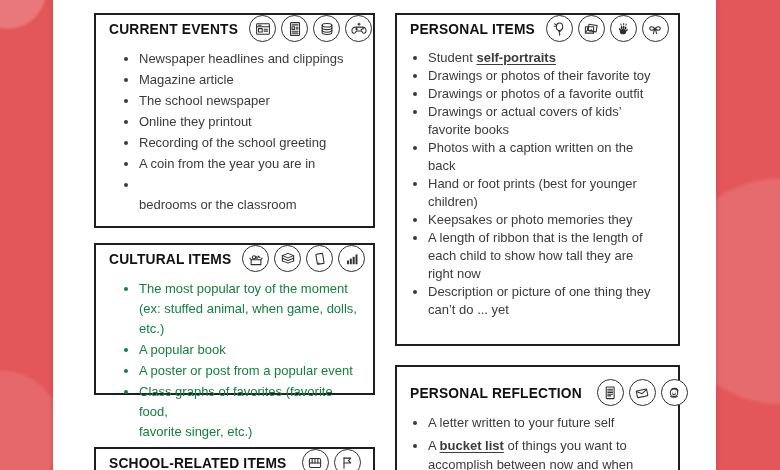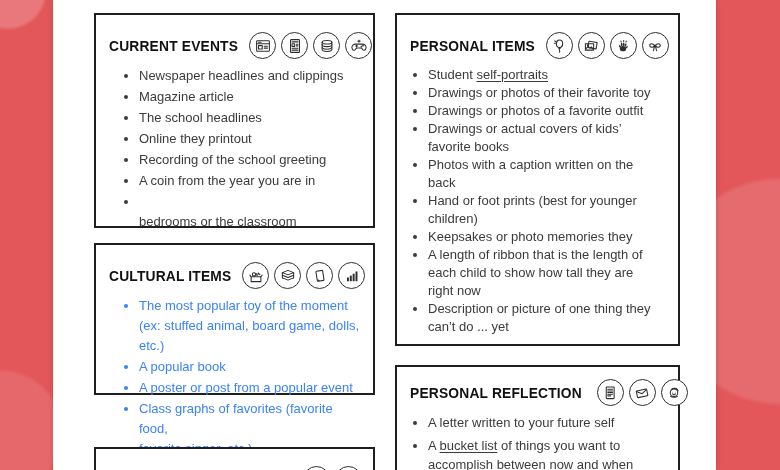--- a/index.html
+++ b/index.html
@@ -6,33 +6,33 @@
   body{width:780px;height:470px;overflow:hidden;font-family:"Liberation Sans",sans-serif;}
   .stage{position:relative;width:780px;height:470px;overflow:hidden;
          background:
            radial-gradient(circle at 1% -2%, rgba(255,255,255,.20) 0 36px, rgba(255,255,255,0) 40px),
            radial-gradient(circle at 100% 62%, rgba(255,255,255,.12) 0 110px, rgba(255,255,255,0) 115px),
            radial-gradient(circle at 0% 92%, rgba(255,255,255,.10) 0 60px, rgba(255,255,255,0) 64px),
            #e3575a;}
   .paper{position:absolute;left:53px;top:0;width:663px;height:470px;background:#ffffff;
          box-shadow:0 0 5px rgba(120,20,22,.25);}
   .box{position:absolute;background:#fff;border:2px solid #1f1f1f;box-sizing:border-box;}
-  .box-header{display:flex;align-items:center;justify-content:space-between;padding:17px 11px 0 13px;}
+  .box-header{display:flex;align-items:center;padding:0 11px 0 13px;}
   .box-title{margin:0;font-size:15px;font-weight:800;color:#111;letter-spacing:.2px;white-space:nowrap;
              display:inline-block;transform:scaleX(.92);transform-origin:left center;}
   .icons{display:flex;gap:5px;flex:0 0 auto;}
   .icon-circle{width:27px;height:27px;border:1.6px solid #2f2f2f;border-radius:50%;
                display:flex;align-items:center;justify-content:center;box-sizing:border-box;background:#fff;}
   .icon-circle svg{width:18px;height:18px;stroke:#2e2e2e;stroke-width:1.4;fill:none;
                    stroke-linecap:round;stroke-linejoin:round;}
   ul.items{margin:7px 0 0 0;padding:0 8px 0 31px;color:#3b3b3b;font-size:13px;}
   ul.items li{line-height:20px;margin:0 0 1px 12px;}
   ul.items.tight li{line-height:18px;margin:0;}
   ul.items.roomy li{line-height:19px;margin:0 0 4px 0;}
-  .u{text-decoration:underline;text-underline-offset:2px;}
+  .u{text-decoration:underline;text-underline-offset:2px;font-weight:bold;}
 </style>
 </head>
 <body>
 
 <div class="stage">
   <div class="paper" style="background: rgb(255, 255, 255);"></div>
 
   <section class="box" style="left:94px;top:13px;width:281px;height:215px">
     <header class="box-header">
       <h2 class="box-title" style="color: rgb(17, 17, 17);">CURRENT EVENTS</h2>
@@ -75,21 +75,21 @@
               <line x1="7.5" y1="12.1" x2="10.1" y2="12.1"></line>
               <circle cx="15.3" cy="12.7" r="0.5"></circle>
               <circle cx="17.4" cy="11.3" r="0.5"></circle>
             </svg>
         </span>
       </div>
     </header>
     <ul class="items" style="color: rgb(59, 59, 59);">
         <li><span>Newspaper headlines and clippings</span></li>
         <li><span>Magazine article</span></li>
-        <li><span>The school headlines</span></li>
+        <li><span>The school newspaper</span></li>
         <li><span>Online they printout</span></li>
         <li><span>Recording of the school greeting</span></li>
         <li><span>A coin from the year you are in</span></li>
         <li><br><span>bedrooms or the classroom</span></li>
       </ul>
   </section>
 
   <section class="box" style="left:94px;top:243px;width:281px;height:152px">
     <header class="box-header">
       <h2 class="box-title" style="color: rgb(17, 17, 17);">CULTURAL ITEMS</h2>
@@ -126,22 +126,22 @@
               <g fill="#2e2e2e" stroke="none">
                 <rect x="5.3" y="14" width="2.6" height="5"></rect>
                 <rect x="9.1" y="11.5" width="2.6" height="7.5"></rect>
                 <rect x="12.9" y="9" width="2.6" height="10"></rect>
                 <rect x="16.7" y="6" width="2.6" height="13"></rect>
               </g>
             </svg>
         </span>
       </div>
     </header>
-    <ul class="items" style="color: #3b82f6;">
-        <li><span>The most popular toy of the moment</span><br><span>(ex: stuffed animal, board game, dolls,</span><br><span>etc.)</span></li>
+    <ul class="items" style="color: #15803d;">
+        <li><span>The most popular toy of the moment</span><br><span>(ex: stuffed animal, when game, dolls,</span><br><span>etc.)</span></li>
         <li><span>A popular book</span></li>
         <li><span>A poster or post from a popular event</span></li>
         <li><span>Class graphs of favorites (favorite food,</span><br><span>favorite singer, etc.)</span></li>
       </ul>
   </section>
 
   <section class="box" style="left:94px;top:447px;width:281px;height:120px">
     <header class="box-header">
       <h2 class="box-title" style="color: rgb(17, 17, 17);">SCHOOL-RELATED ITEMS</h2>
       <div class="icons">

